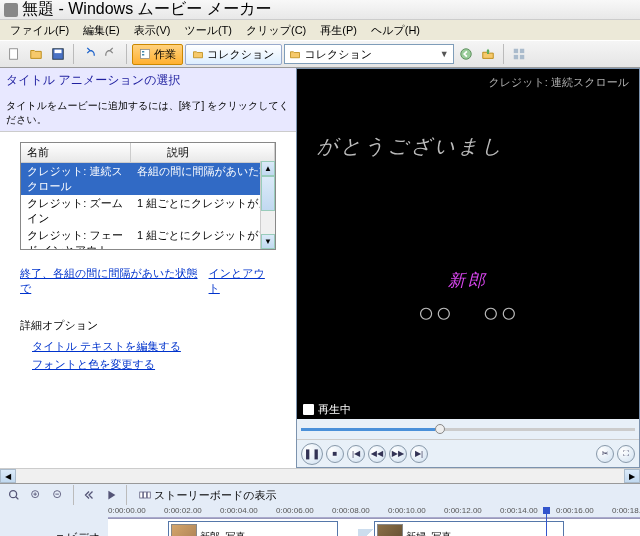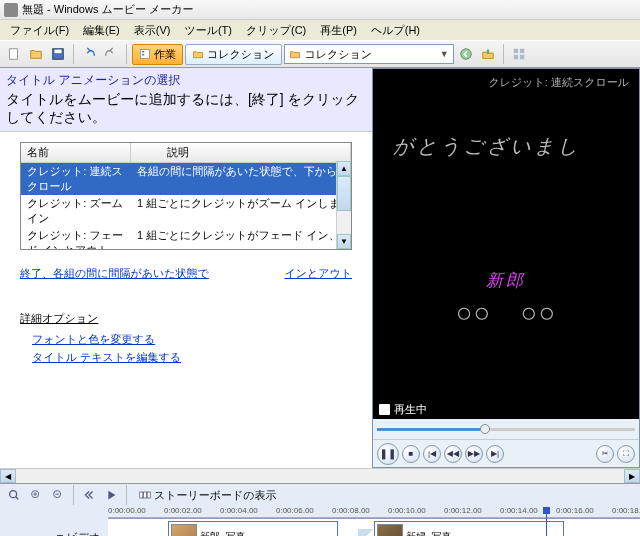--- a/index.html
+++ b/index.html
@@ -1,51 +1,51 @@
 <!DOCTYPE html>
 <html><head>
 <meta charset="utf-8">
 <style>
 * { box-sizing: border-box; margin: 0; padding: 0; }
 body { font-family: "MS PGothic", "Meiryo", sans-serif; font-size: 11px; background: #ece9d8; width: 640px; height: 536px; overflow: hidden; }
 .titlebar { background: linear-gradient(to bottom, #f8f8f8, #e8e8e8); height: 20px; display: flex; align-items: center; padding: 0 4px; border-bottom: 1px solid #ccc; }
 .titlebar-icon { width: 14px; height: 14px; background: #888; border-radius: 2px; margin-right: 4px; }
-.titlebar-text { font-size: 11px; }
+.titlebar-text { font-size: 16px; }
 .menubar { background: #ece9d8; height: 20px; display: flex; align-items: center; padding: 0 4px; gap: 2px; }
 .menubar span { padding: 12px 6px; cursor: default; }
 .toolbar { background: linear-gradient(to bottom, #f5f5f5, #e5e5e5); height: 28px; display: flex; align-items: center; padding: 0 4px; gap: 2px; border-top: 1px solid #fff; border-bottom: 1px solid #999; }
 .tbtn { width: 20px; height: 20px; display: flex; align-items: center; justify-content: center; border: 1px solid transparent; border-radius: 2px; cursor: pointer; }
 .tbtn svg { width: 14px; height: 14px; }
 .sep { width: 1px; height: 20px; background: #bbb; margin: 0 3px; }
 .texted-btn { padding: 2px 6px; border: 1px solid #9ac; background: linear-gradient(to bottom,#fff,#def); border-radius: 2px; cursor: pointer; display:flex; align-items:center; gap:3px; }
 .texted-btn.orange { background: linear-gradient(to bottom,#ffd27f,#ffb030); border-color:#cc8800;}
 .dropdown { background: #fff; border: 1px solid #7f9db9; padding: 1px 4px; height: 20px; display: flex; align-items: center; min-width: 90px; gap:4px;}
 .dropdown.wide { min-width: 170px; }
 .drop-arrow { margin-left:auto; color:#555; font-size:9px;}
 .content { display: flex; height: 400px; }
-.left { width: 372px; background: #fff; display: flex; flex-direction: column; }
+.left { width: 296px; background: #fff; display: flex; flex-direction: column; }
 .task-hdr { background: #e8e8ff; padding: 4px 6px; border-bottom: 1px solid #ccc; }
 .task-title { color: #2020a0; font-size: 12px; }
-.task-sub { font-size: 14px; margin-top: 2px; }
+.task-sub { font-size: 10px; margin-top: 10px; }
 .list-wrap { margin: 10px 20px; border: 1px solid #888; height: 108px; overflow: hidden; position:relative;}
 .list-head { display: flex; background: linear-gradient(to bottom,#fff,#e8e8e8); border-bottom: 1px solid #ccc; font-size: 11px; gap: 30px; }
 .list-head div { padding: 2px 6px; border-right: 1px solid #ccc; }
 .col1 { width: 110px; }
 .col2 { flex: 1; }
 .list-body { font-size: 11px; }
 .row { display: flex; padding: 1px 0; }
 .row.sel { background: #316ac5; color: #fff; }
 .row .c1 { width: 110px; padding: 0 6px; }
 .row .c2 { flex: 1; padding: 0 6px; white-space: nowrap; overflow: hidden; }
 .list-scroll { position:absolute; right:0; top:18px; bottom:0; width:15px; background:#f0f0f0; border-left:1px solid #ccc;}
 .list-scroll .sbtn{height:15px;background:linear-gradient(to bottom,#dbeaf9,#c1d9f0);border:1px solid #9cb;display:flex;align-items:center;justify-content:center;font-size:8px;}
 .list-scroll .thumb{height:35px;background:linear-gradient(to bottom,#dbeaf9,#c1d9f0);border:1px solid #9cb;margin-top:0;}
 .link-row { display: flex; justify-content: space-between; margin: 6px 20px; }
 .link { color: #0033cc; text-decoration: underline; cursor: pointer; font-size: 11px; }
-.opt-sec { margin: 24px 20px; text-decoration: underline; }
+.opt-sec { margin: 16px 20px; }
 .opt-title { font-size: 11px; margin-bottom: 6px; }
 .opt-links .link { display: block; margin: 3px 0 3px 12px; }
 .right { flex: 1; background: #7c93ae; display: flex; flex-direction: column; padding:1px;}
 .preview { flex: 1; background: #000; position: relative; overflow:hidden;}
 .prev-title { position: absolute; top: 6px; right: 10px; color: #b0b0b0; font-size: 11px; }
 .prev-txt { position: absolute; top: 60px; left: 20px; right: 0; color: #bbb; font-family: serif; font-style: italic; font-size: 20px; letter-spacing: 3px; line-height: 1.7; }
 .prev-name { position: absolute; top: 200px; left: 0; right: 0; text-align: center; color: #d946ef; font-family: serif; font-style: italic; font-size: 17px; letter-spacing:3px;}
 .oo-row { position: absolute; top: 225px; left: 0; right: 0; text-align: center; color: #bbb; font-family: serif; font-style: italic; font-size: 28px; letter-spacing: 1px; }
 .play-status { background: #000; color: #fff; font-size: 11px; padding: 2px 6px; display:flex; align-items:center; gap:4px;}
 .play-status .ticon{width:11px;height:11px;background:#fff;border-radius:1px;}
@@ -194,22 +194,22 @@
         <div class="sbtn" style="position:absolute;bottom:0;left:0;right:0">▼</div>
       </div>
     </div>
     <div class="link-row">
       <span class="link">終了、各組の間に間隔があいた状態で</span>
       <span class="link">インとアウト</span>
     </div>
     <div class="opt-sec">
       <div class="opt-title">詳細オプション</div>
       <div class="opt-links">
+        <span class="link">タイトル テキストを編集する</span>
         <span class="link">フォントと色を変更する</span>
-        <span class="link">タイトル テキストを編集する</span>
       </div>
     </div>
   </div>
 
   <div class="right">
     <div class="preview">
       <div class="prev-title">クレジット: 連続スクロール</div>
       <div class="prev-txt">
         <div>がとうございまし</div>
       </div>

